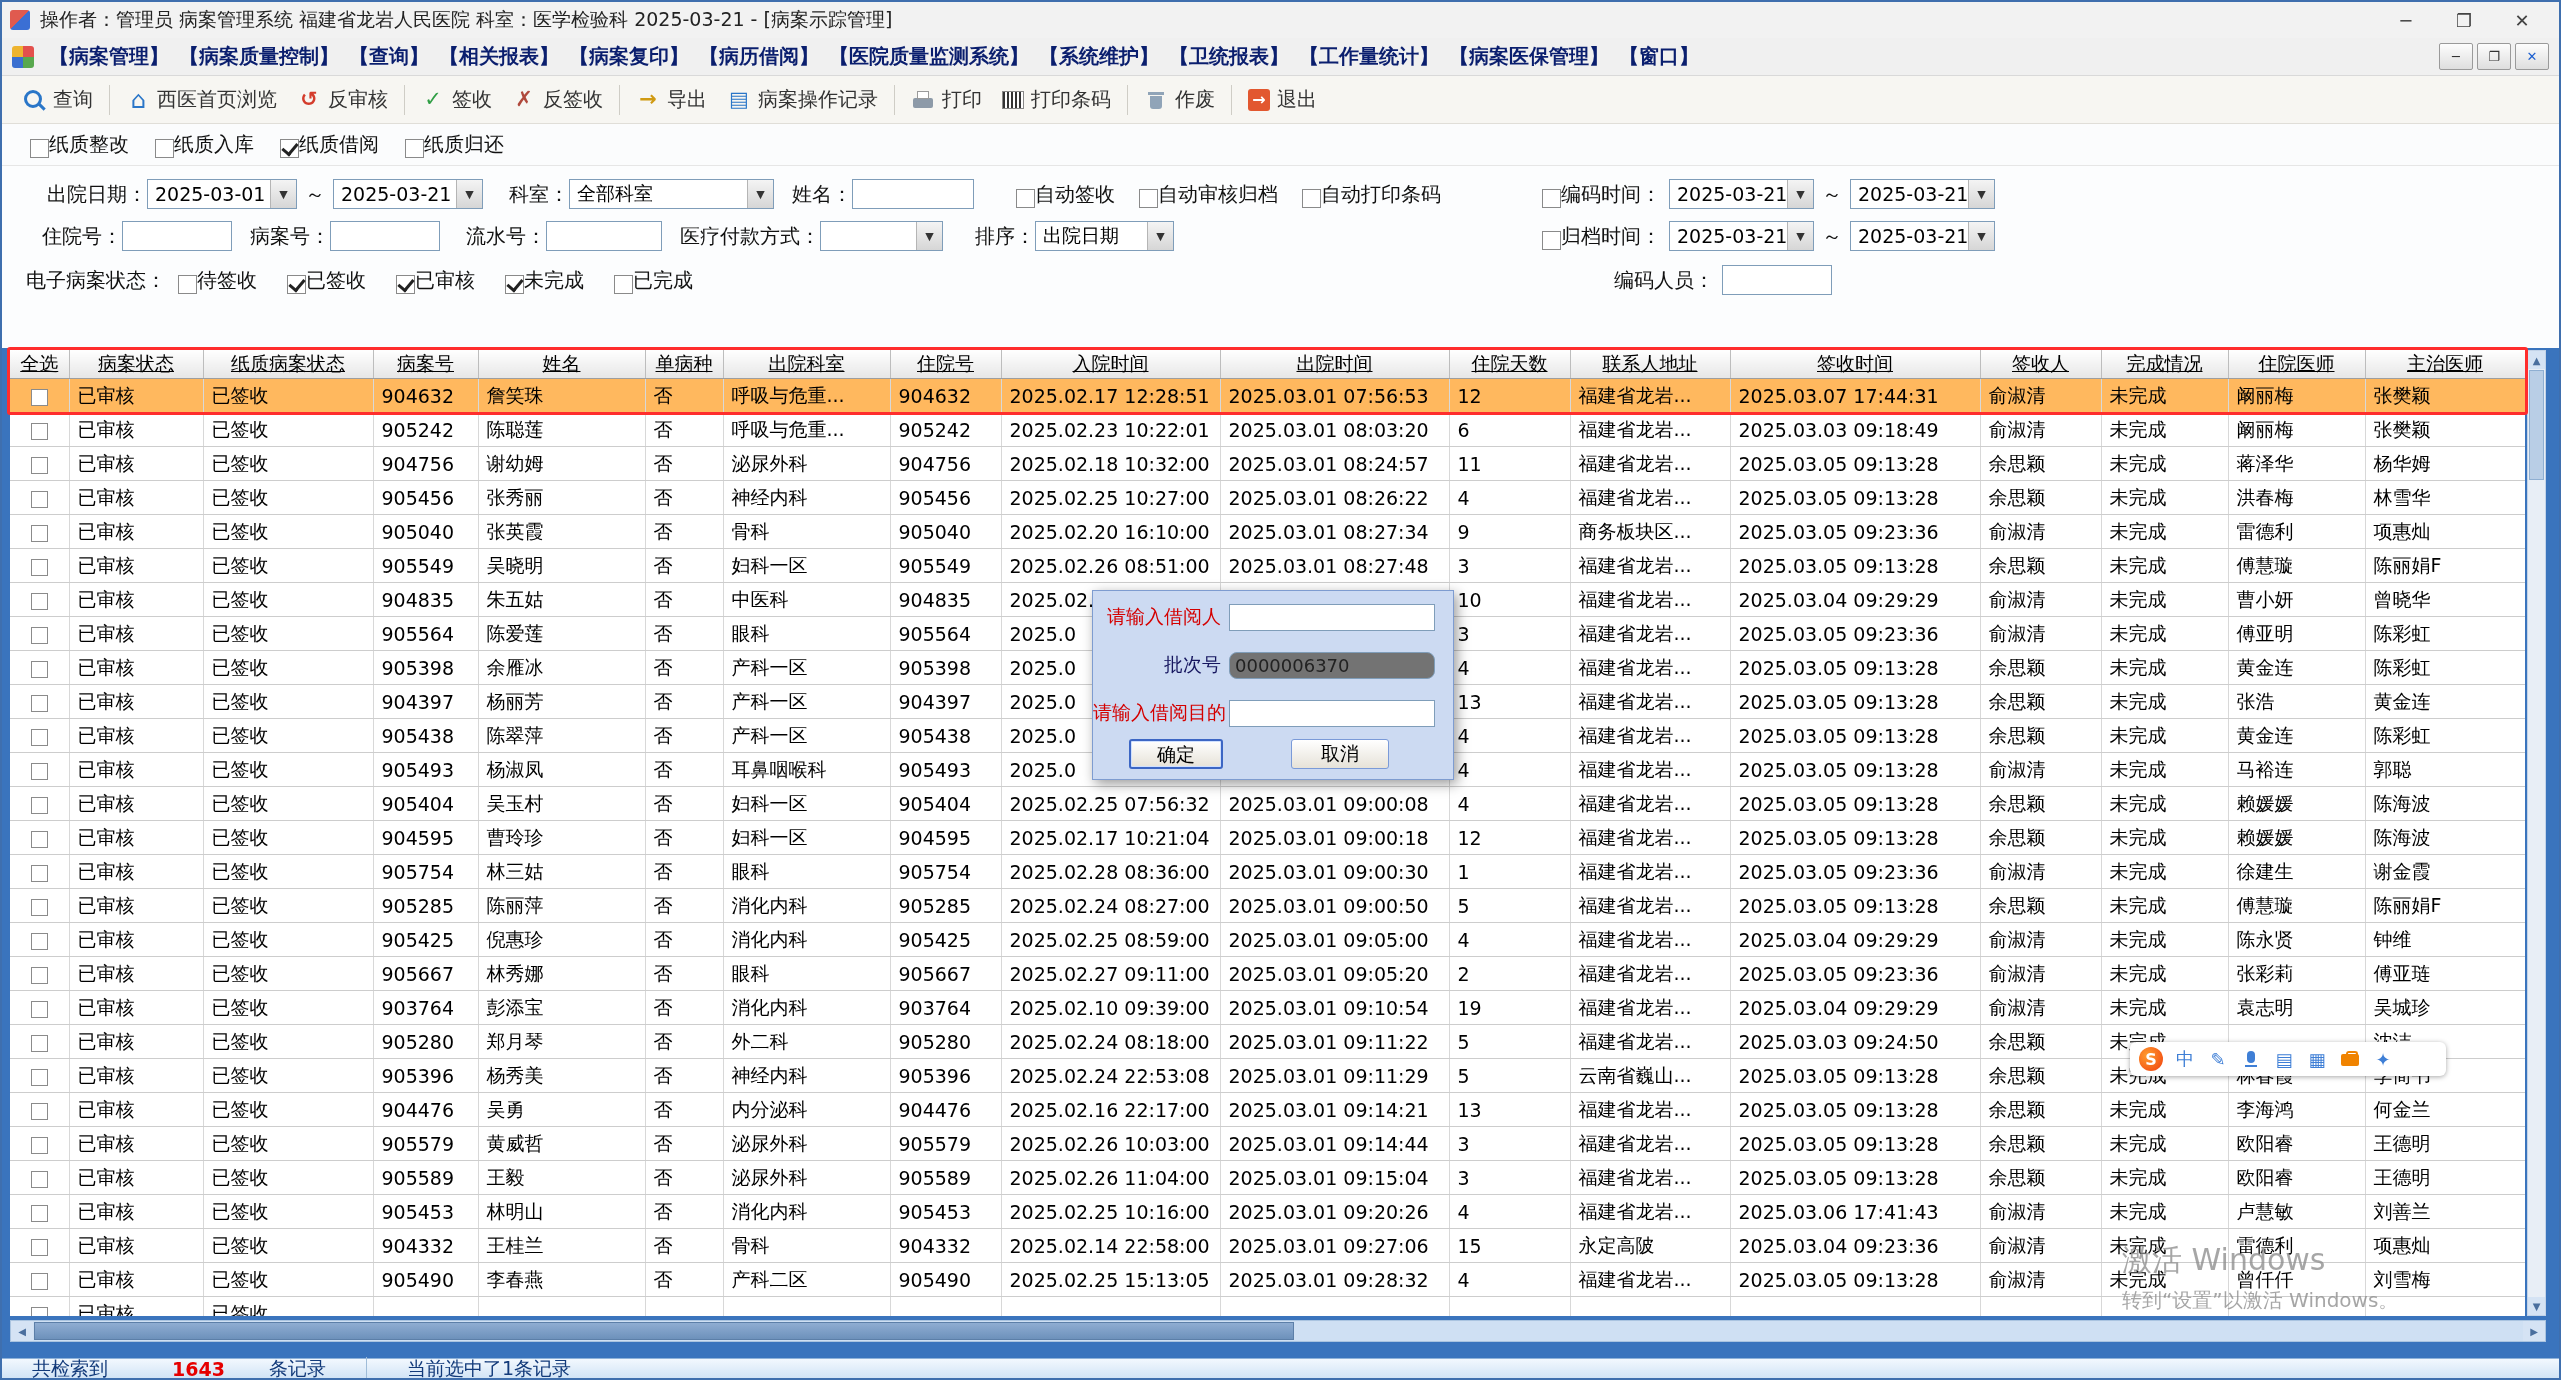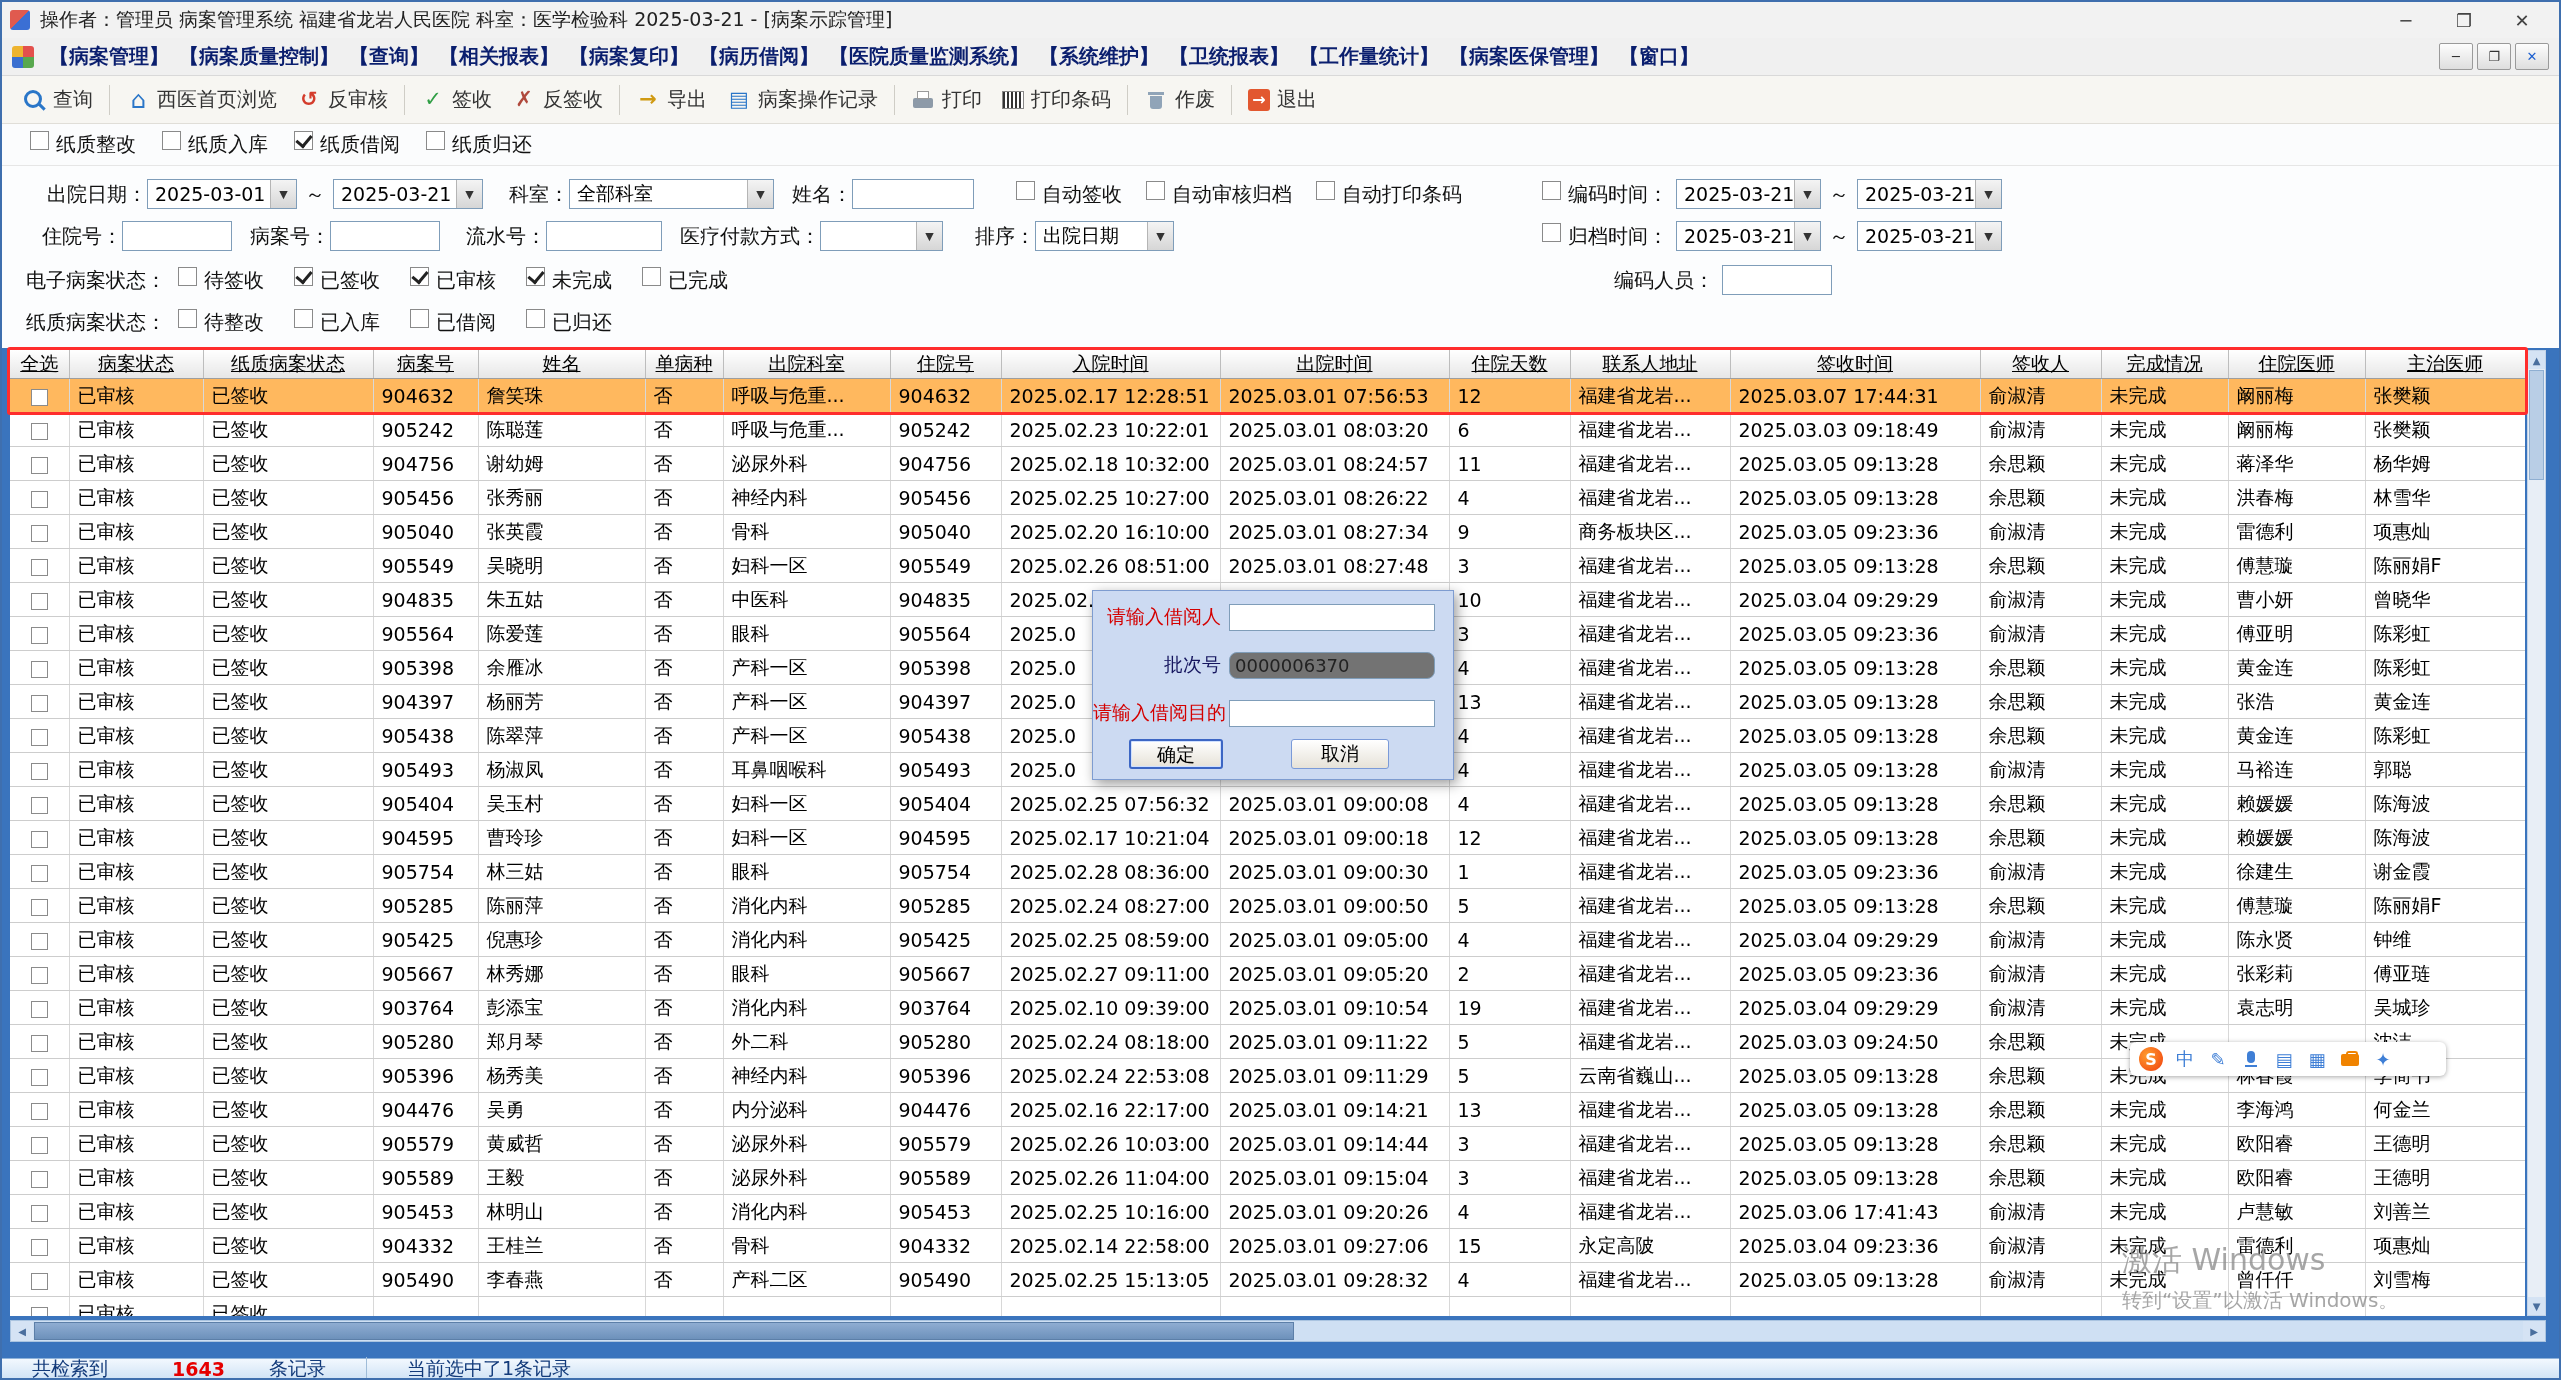--- a/index.html
+++ b/index.html
@@ -63,21 +63,21 @@
              border-bottom:1px solid #e6e6e6;display:flex;align-items:center;
              padding-left:28px;gap:26px;box-sizing:border-box;}
   .filter-area{position:absolute;left:0;top:164px;width:100%;height:182px;background:#fcfdfe;}
   .f-row{position:absolute;left:0;width:100%;height:32px;display:flex;align-items:center;box-sizing:border-box;}
   #f-row1{top:12px;padding-left:45px;}
   #f-row2{top:54px;padding-left:40px;}
   #f-row3{top:98px;padding-left:24px;}
   #f-row4{top:140px;padding-left:24px;}
   .f-label{font-size:20px;color:#111;white-space:nowrap;}
   .right-cluster{position:absolute;left:1540px;top:0;height:100%;display:flex;align-items:center;gap:8px;}
-  .cb{display:inline-flex;align-items:flex-start;gap:7px;white-space:nowrap;}
+  .cb{display:inline-flex;align-items:flex-end;white-space:nowrap;}
   .cb .box{width:19px;height:19px;background:#fff;border:1px solid #8a8a8a;position:relative;flex:none;box-sizing:border-box;}
   .cb.checked .box::after{content:"";position:absolute;left:4px;top:0px;width:7px;height:12px;
         border:solid #222;border-width:0 3px 3px 0;transform:rotate(40deg);}
   .cb .lbl{font-size:20px;color:#111;}
   .combo{display:inline-flex;align-items:center;height:30px;background:#fff;border:1px solid #7f9db9;
          box-sizing:border-box;}
   .combo .val{padding:0 7px;font-size:19px;color:#000;flex:1;white-space:nowrap;overflow:hidden;}
   .combo .arrow{width:25px;height:100%;background:linear-gradient(#f4f4f4,#d6d6d6);
          border-left:1px solid #b5b5b5;display:flex;align-items:center;justify-content:center;
          font-size:11px;color:#333;flex:none;}
@@ -378,41 +378,20 @@
             <span class="box"></span>
             <span class="lbl">已完成</span>
           </span>
         </span>
       <span class="right-cluster" style="left:1612px">
         <span class="f-label">编码人员：</span>
         <input class="tin" style="width: 110px;" value="">
       </span>
     </div>
 
-    <div class="f-row" id="f-row4">
-      <span class="f-label">纸质病案状态：</span>
-      <span id="p-checks" class="checks" style="margin-left:12px">
-          <span class="cb">
-            <span class="box"></span>
-            <span class="lbl">待整改</span>
-          </span>
-          <span class="cb">
-            <span class="box"></span>
-            <span class="lbl">已入库</span>
-          </span>
-          <span class="cb">
-            <span class="box"></span>
-            <span class="lbl">已借阅</span>
-          </span>
-          <span class="cb">
-            <span class="box"></span>
-            <span class="lbl">已归还</span>
-          </span>
-        </span>
-    </div>
   </div>
 
   <div class="grid-region">
     <div class="grid-panel">
       <table id="grid-table">
           <colgroup>
             <col style="width: 59px;">
             <col style="width: 134px;">
             <col style="width: 170px;">
             <col style="width: 105px;">

